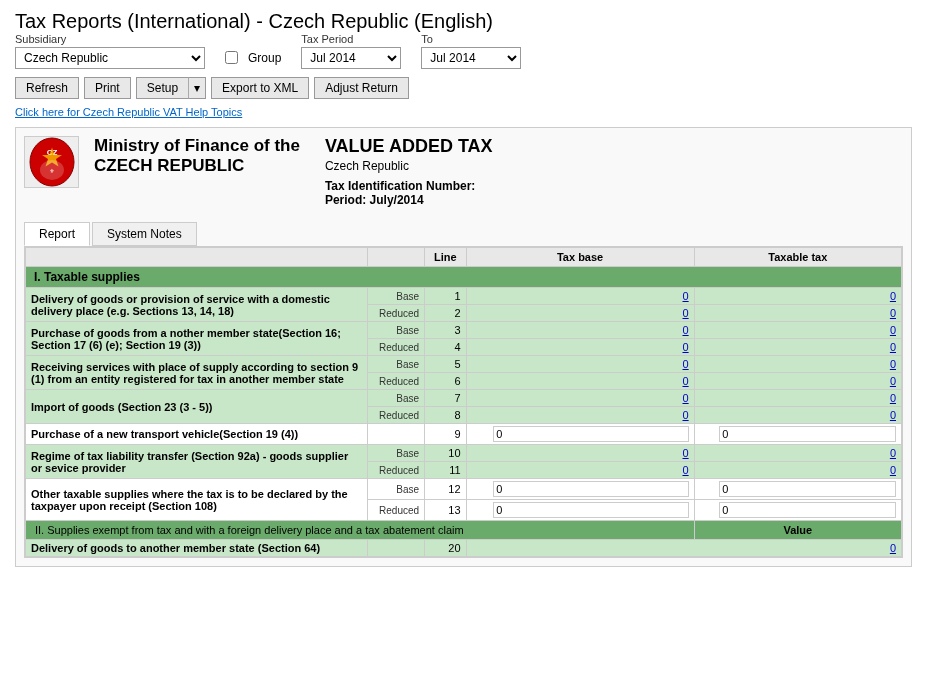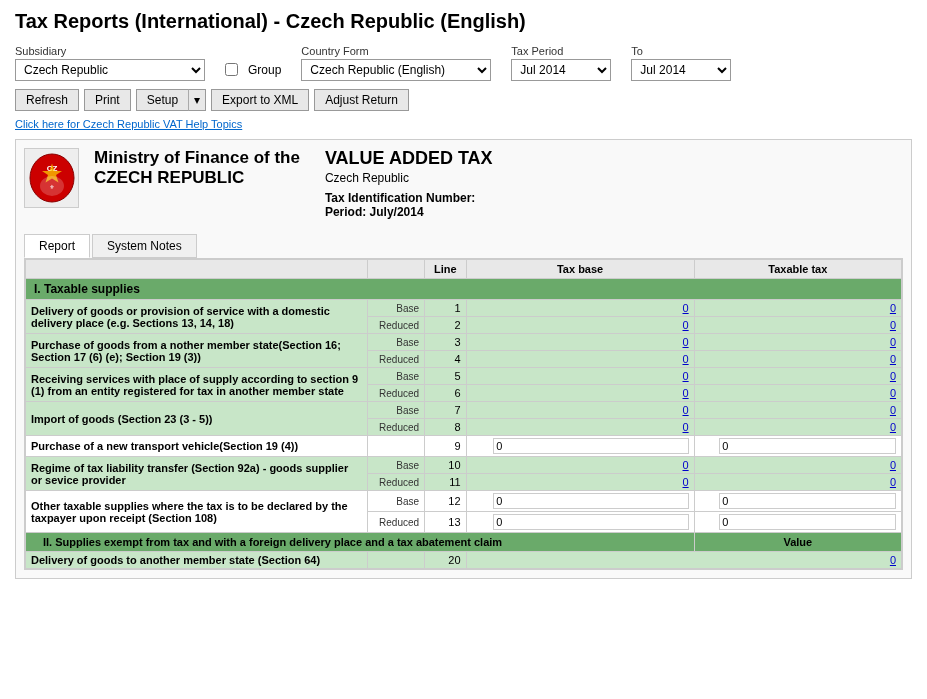--- a/index.html
+++ b/index.html
@@ -1,36 +1,36 @@
 <!DOCTYPE html>
 <html><head>
   <meta charset="utf-8">
   <style>
     * { box-sizing: border-box; margin: 0; padding: 0; }
     body { font-family: Arial, sans-serif; font-size: 12px; background: #f0f0f0; color: #000; }
     .page { background: #fff; padding: 10px 15px; min-height: 699px; width: 927px; }
-    .page-title { font-size: 20px; font-weight: bold; margin-bottom: 12px; }
+    .page-title { font-size: 20px; font-weight: normal; margin-bottom: 0; }
     .form-row { display: flex; align-items: center; gap: 20px; margin-bottom: 8px; flex-wrap: wrap; }
     .form-group { display: flex; flex-direction: column; gap: 2px; }
     .form-group label { font-size: 11px; color: #333; }
     select { font-size: 12px; padding: 2px 4px; border: 1px solid #999; background: #fff; }
     .subsidiary-select { width: 190px; }
     .country-select { width: 190px; }
     .period-select { width: 100px; }
     .checkbox-group { display: flex; align-items: flex-start; gap: 10px; margin-top: 16px; }
     .buttons-row { display: flex; gap: 5px; margin-bottom: 6px; }
     button { font-size: 12px; padding: 3px 10px; background: #e8e8e8; border: 1px solid #999; cursor: pointer; color: #000; }
     .btn-split { display: flex; }
     .btn-split .main { border-right: none; }
     .btn-split .arrow { border-left: 1px solid #aaa; padding: 3px 5px; }
     .link-row { margin-bottom: 8px; }
     .link-row a { color: #0066cc; text-decoration: underline; font-size: 11px; cursor: pointer; }
     .report-container { border: 1px solid #ccc; padding: 8px; background: #f9f9f9; }
     .header-section { display: flex; gap: 15px; margin-bottom: 15px; align-items: flex-start; }
-    .logo-box { width: 55px; height: 60px; border: 1px solid #ccc; background: #eee; display: flex; align-items: center; justify-content: center; font-size: 10px; text-align: center; }
+    .logo-box { width: 55px; height: 52px; border: 1px solid #ccc; background: #eee; display: flex; align-items: center; justify-content: center; font-size: 10px; text-align: center; }
     .ministry-text { font-size: 17px; }
     .ministry-text .bold { font-weight: bold; }
     .vat-section { margin-left: 10px; }
     .vat-title { font-size: 18px; font-weight: bold; color: #000; }
     .vat-subtitle { font-size: 12px; margin-top: 2px; }
     .vat-tin { font-weight: bold; margin-top: 6px; font-size: 12px; }
     .vat-period { font-weight: bold; font-size: 12px; }
     .tabs { display: flex; gap: 0; margin-bottom: 0; border-bottom: 1px solid #ccc; }
     .tab { padding: 4px 14px; border: 1px solid #ccc; background: #f0f0f0; cursor: pointer; font-size: 12px; margin-right: 2px; }
     .tab.active { background: #fff; border-bottom: 1px solid #fff; font-weight: normal; }
@@ -59,26 +59,20 @@
     <label>Subsidiary</label>
     <select class="subsidiary-select">
       <option>Czech Republic</option>
     </select>
   </div>
   <div class="checkbox-group" style="margin-top:14px;">
     <input type="checkbox" style="">
     <label>Group</label>
   </div>
   <div class="form-group">
-    <label>Country Form</label>
-    <select class="country-select">
-      <option>Czech Republic (English)</option>
-    </select>
-  </div>
-  <div class="form-group">
     <label>Tax Period</label>
     <select class="period-select">
       <option>Jul 2014</option>
     </select>
   </div>
   <div class="form-group">
     <label>To</label>
     <select class="period-select">
       <option>Jul 2014</option>
     </select>
@@ -231,21 +225,21 @@
             <td class="num-cell"><input type="text" value="0" style=""></td>
           </tr>
           <tr class="row-white">
             <td class="type-cell">Reduced</td>
             <td class="num-cell">13</td>
             <td class="num-cell"><input type="text" value="0" style=""></td>
             <td class="num-cell"><input type="text" value="0" style=""></td>
           </tr>
 
           <tr>
-            <td colspan="4" class="section-header" style="padding:3px 17px; font-size:11px; font-weight:bold;margin-top:36px;">II. Supplies exempt from tax and with a foreign delivery place and a tax abatement claim</td>
+            <td colspan="4" class="section-header" style="padding:3px 9px; font-size:11px; font-weight:normal;margin-top:36px;">II. Supplies exempt from tax and with a foreign delivery place and a tax abatement claim</td>
             <td class="section-header" style="text-align:center; font-weight:bold;">Value</td>
           </tr>
 
           <tr class="row-green">
             <td class="desc-cell">Delivery of goods to another member state (Section 64)</td>
             <td class="type-cell"></td>
             <td class="num-cell">20</td>
             <td class="num-cell" colspan="2"><a class="value-link">0</a></td>
           </tr>
         </tbody>

